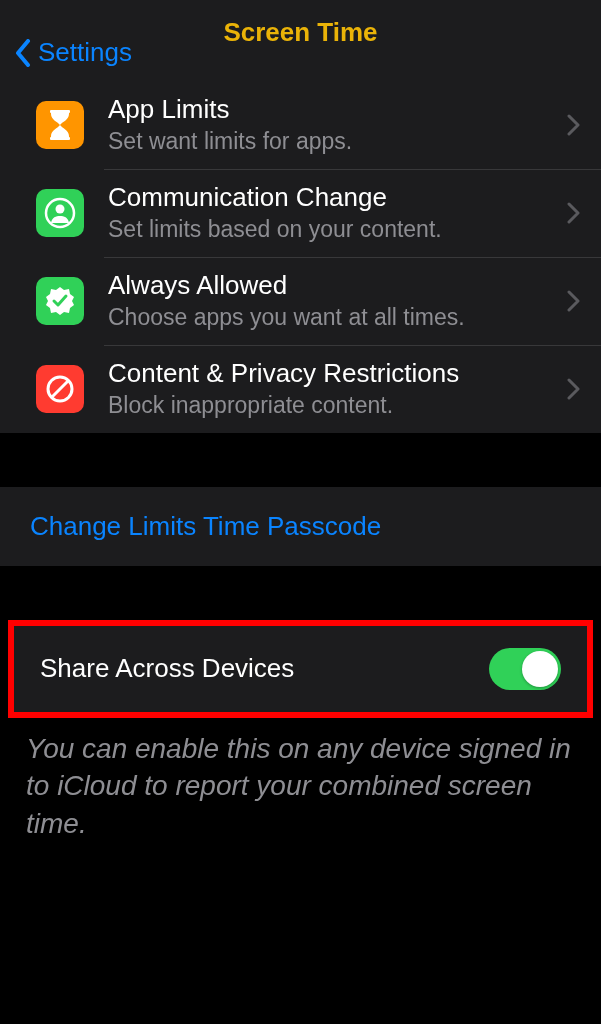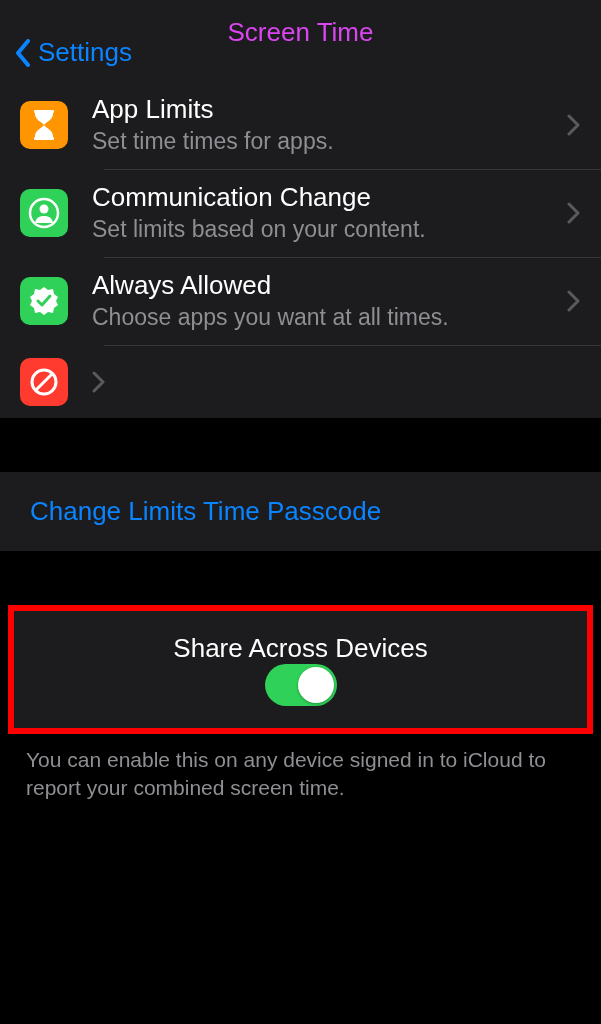--- a/index.html
+++ b/index.html
@@ -30,31 +30,31 @@
     .back-chevron {
       width: 18px;
       height: 28px;
       margin-right: 6px;
     }
     .header-title {
       position: absolute;
       left: 50%;
       transform: translateX(-50%);
       font-size: 26px;
-      font-weight: 400;
-      color: #d946ef;
+      font-weight: 700;
+      color: #eab308;
     }
     .list-group {
       background: #1c1c1e;
       padding-top: 18px;
     }
     .row {
       display: flex;
       align-items: center;
-      padding: 12px 20px 12px 20px;
+      padding: 12px 20px 12px 36px;
       position: relative;
       cursor: pointer;
     }
     .row-icon {
       width: 48px;
       height: 48px;
       border-radius: 10px;
       display: flex;
       align-items: center;
       justify-content: center;
@@ -96,21 +96,20 @@
       font-size: 26px;
       color: #0a84ff;
       cursor: pointer;
     }
     .toggle-row {
       background: #1c1c1e;
       padding: 22px 26px;
       display: flex;
       align-items: center;
       justify-content: space-between;
-      flex-direction: column;
     }
     .toggle-label {
       font-size: 26px;
       color: #fff;
     }
     .toggle {
       width: 72px;
       height: 42px;
       background: #30d158;
       border-radius: 21px;
@@ -124,24 +123,25 @@
       height: 36px;
       background: #fff;
       border-radius: 50%;
       box-shadow: 0 1px 3px rgba(0,0,0,0.3);
     }
     .highlight-box {
       border: 6px solid #ff0000;
       margin: 0 8px;
     }
     .footer-text {
-      font-size: 21px;
+      font-size: 28px;
       color: #8e8e93;
       padding: 12px 26px 0 26px;
       line-height: 1.35;
+      font-style: italic;
     }
     svg { display: block; }
   </style>
 </head>
 <body>
 
 <div class="header">
   <div class="back-btn">
     <svg class="back-chevron" viewBox="0 0 18 28">
       <polyline points="14,2 4,14 14,26" fill="none" stroke="#0a84ff" stroke-width="4" stroke-linecap="round" stroke-linejoin="round"></polyline>
@@ -156,21 +156,21 @@
   <div class="row">
     <div class="row-icon orange">
       <svg width="26" height="30" viewBox="0 0 26 30">
         <path d="M4 2 H22 V4 C22 10 15 12 13 15 C11 12 4 10 4 4 Z M4 28 H22 V26 C22 20 15 18 13 15 C11 18 4 20 4 26 Z" fill="#fff"></path>
         <rect x="3" y="0" width="20" height="3" rx="1" fill="#fff"></rect>
         <rect x="3" y="27" width="20" height="3" rx="1" fill="#fff"></rect>
       </svg>
     </div>
     <div class="row-content">
       <div class="row-title">App Limits</div>
-      <div class="row-sub">Set time times for apps.</div>
+      <div class="row-sub">Set want limits for apps.</div>
     </div>
     <svg class="chevron-right" viewBox="0 0 14 22">
       <polyline points="2,2 11,11 2,20" fill="none" stroke="#5a5a5e" stroke-width="3" stroke-linecap="round" stroke-linejoin="round"></polyline>
     </svg>
   </div>
   <div class="divider"></div>
 
   <div class="row">
     <div class="row-icon green">
       <svg width="32" height="32" viewBox="0 0 32 32">
@@ -206,20 +206,24 @@
   </div>
   <div class="divider"></div>
 
   <div class="row">
     <div class="row-icon red">
       <svg width="32" height="32" viewBox="0 0 32 32">
         <circle cx="16" cy="16" r="12" fill="none" stroke="#fff" stroke-width="3"></circle>
         <line x1="8" y1="24" x2="24" y2="8" stroke="#fff" stroke-width="3"></line>
       </svg>
     </div>
+    <div class="row-content">
+      <div class="row-title">Content &amp; Privacy Restrictions</div>
+      <div class="row-sub">Block inappropriate content.</div>
+    </div>
     <svg class="chevron-right" viewBox="0 0 14 22">
       <polyline points="2,2 11,11 2,20" fill="none" stroke="#5a5a5e" stroke-width="3" stroke-linecap="round" stroke-linejoin="round"></polyline>
     </svg>
   </div>
 </div>
 
 <div class="spacer"></div>
 
 <div class="link-row">Change Limits Time Passcode</div>
 

